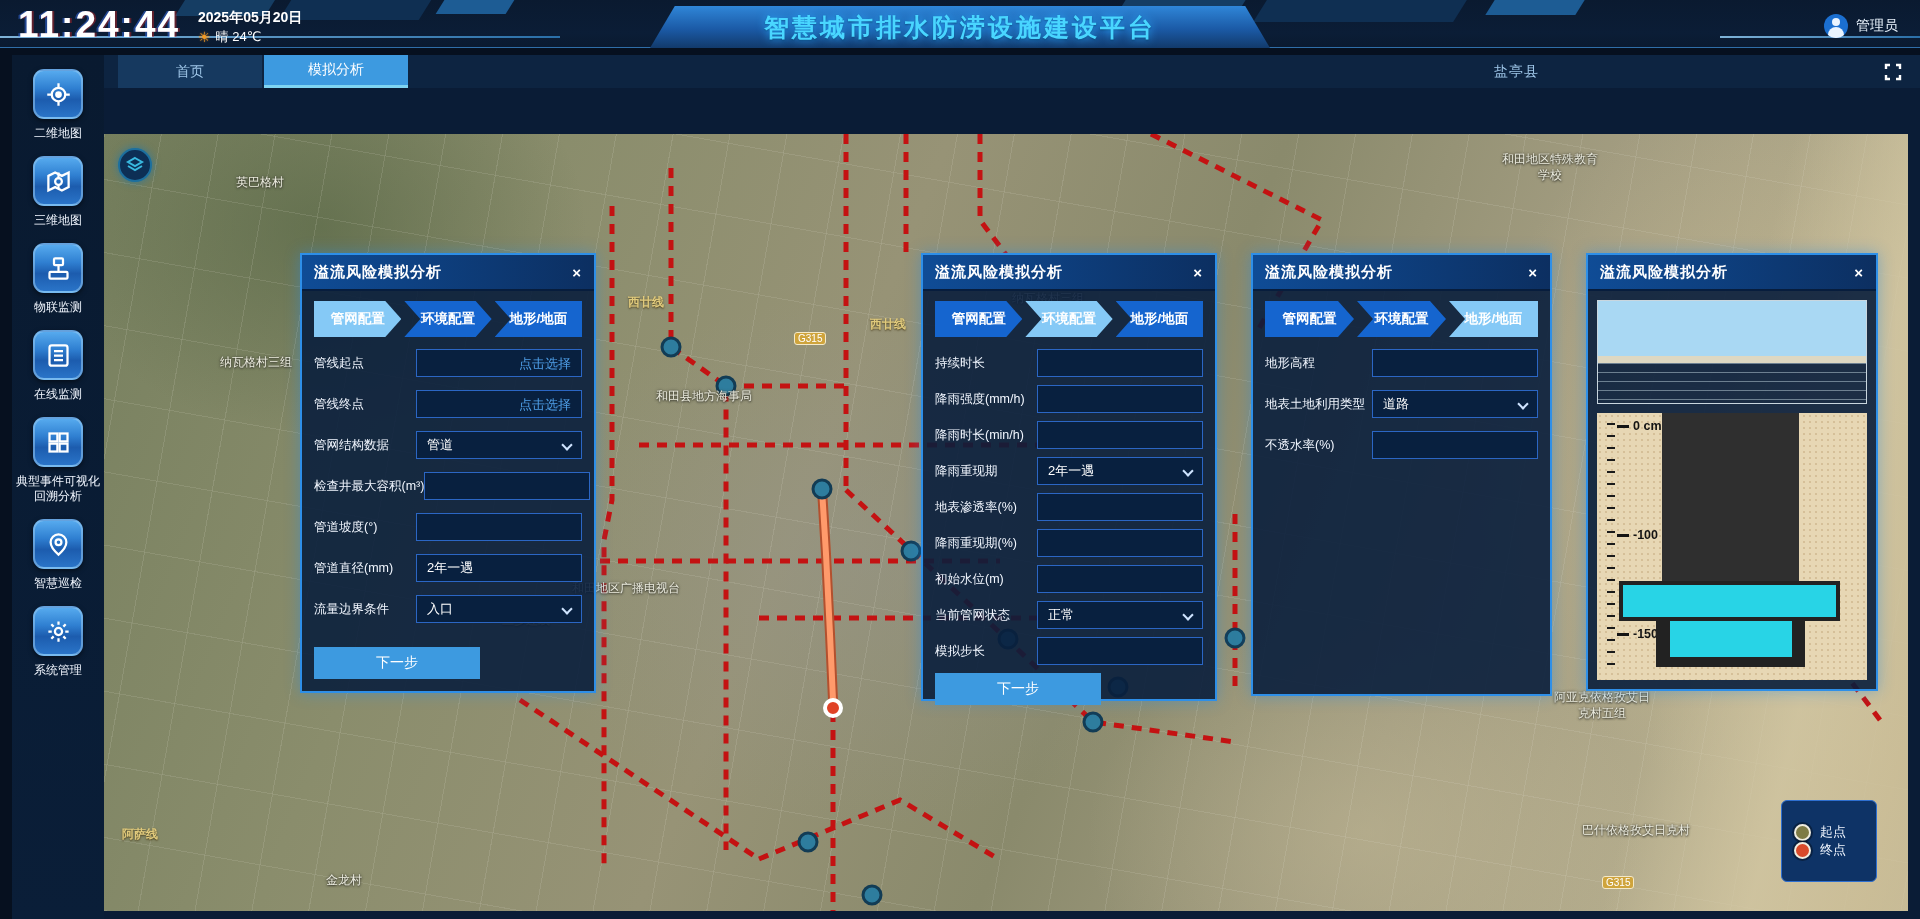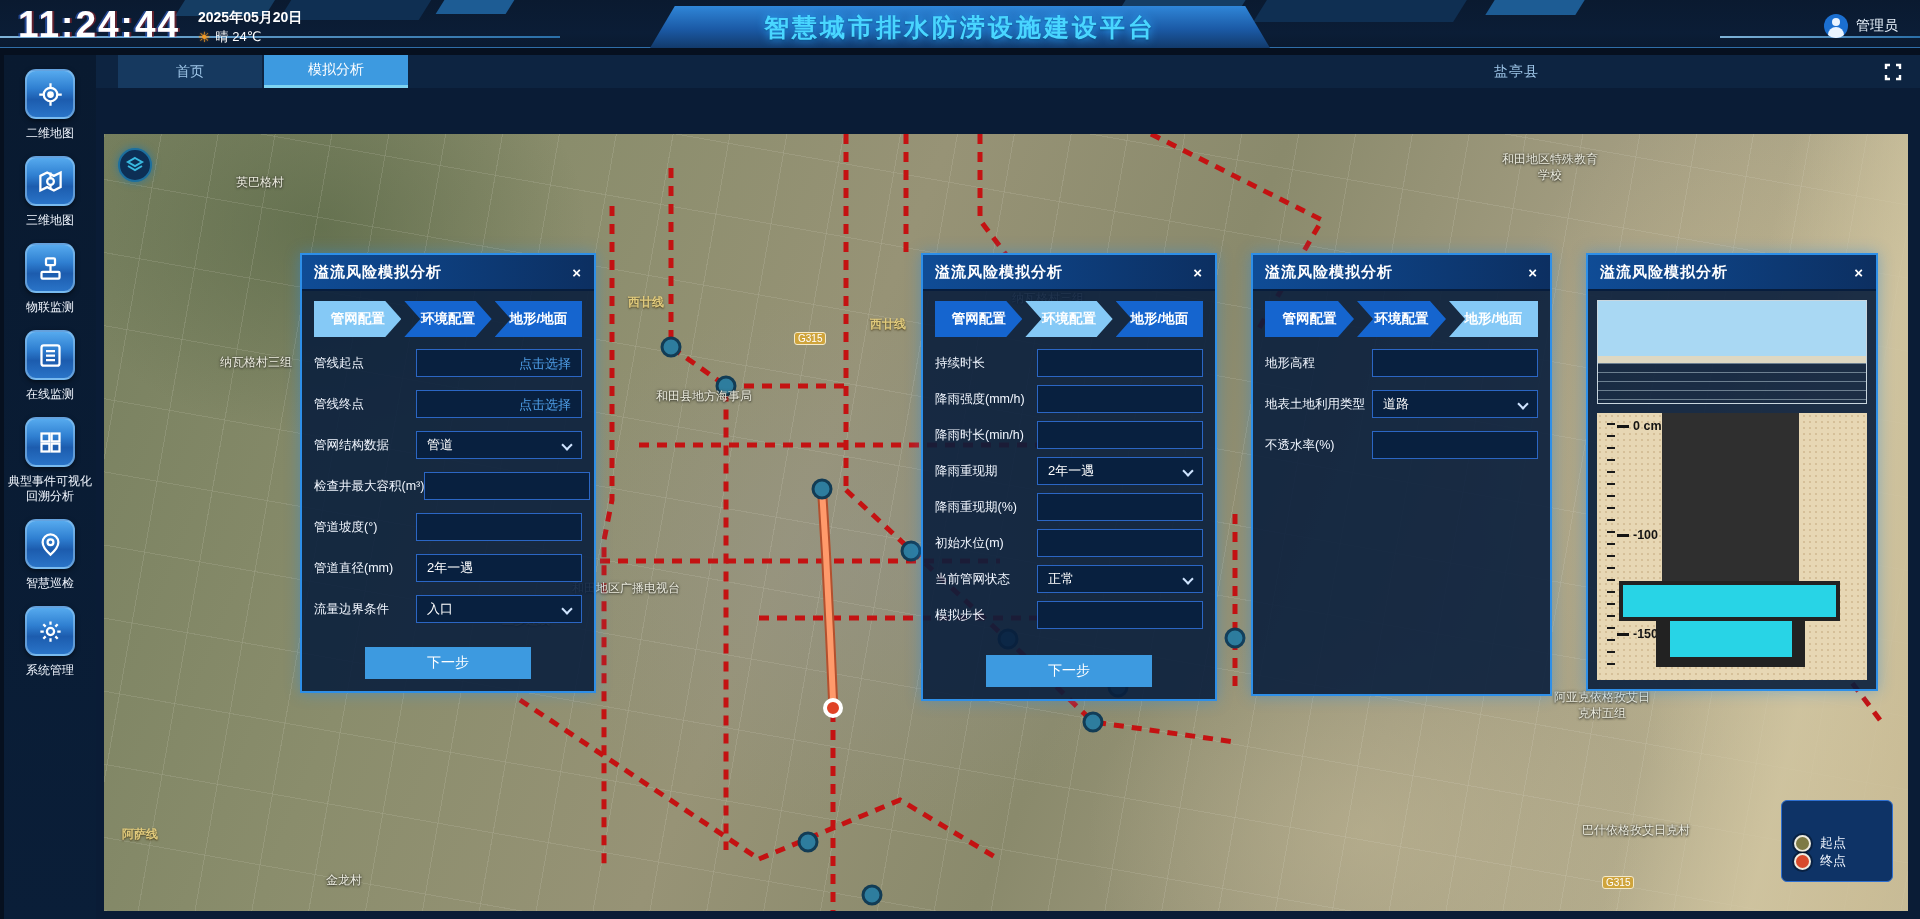--- a/index.html
+++ b/index.html
@@ -32,21 +32,21 @@
     background:linear-gradient(180deg,#2f86d8 0%,#1b5aa6 55%,#123a6b 100%);
     clip-path:polygon(4% 0,96% 0,100% 100%,0 100%); box-shadow:0 0 18px rgba(47,134,216,.6); }
   .banner-title { font-size:25px; font-weight:bold; letter-spacing:3px; color:#49d6ff;
     text-shadow:0 0 10px #2aa9ff, 0 1px 2px #06325f; }
   .user { position:absolute; right:22px; top:14px; display:flex; align-items:center; gap:8px; font-size:14px; color:#e8f2fc; }
   .avatar { width:24px; height:24px; border-radius:50%; background:#1b6fd0; position:relative; overflow:hidden; }
   .avatar::before { content:""; position:absolute; left:8px; top:4px; width:8px; height:8px; border-radius:50%; background:#eaf4ff; }
   .avatar::after { content:""; position:absolute; left:4px; top:13px; width:16px; height:12px; border-radius:8px 8px 0 0; background:#eaf4ff; }
 
   
-  .sidebar { position:absolute; left:4px; top:55px; width:92px; height:864px;
+  .sidebar { position:absolute; left:12px; top:55px; width:92px; height:864px;
     background:linear-gradient(180deg,#091a30,#0a1e38); z-index:40;
     display:flex; flex-direction:column; align-items:center; padding:14px 0 10px; }
   .side-item { display:flex; flex-direction:column; align-items:center; gap:7px;
     margin-bottom:15px; cursor:pointer; width:88px; }
   .tile { width:50px; height:50px; border-radius:11px;
     background:linear-gradient(180deg,#56aaee 0%,#2f7fd1 38%,#1c5cae 62%,#2a74c8 100%);
     border:2px solid rgba(150,200,240,.55); display:flex; align-items:center; justify-content:center;
     box-shadow:0 2px 5px rgba(0,0,0,.5); }
   .tile svg { width:27px; height:27px; stroke:#fff; stroke-width:2; fill:none; }
   .side-label { font-size:12px; line-height:1.25; text-align:center; color:#f2f7ff; }
@@ -115,21 +115,21 @@
   .flabel { font-size:12.5px; color:#f2f7ff; flex:none; }
   .fctrl { width:166px; height:28px; flex:none; }
   input.fld { width:166px; height:28px; background:#08203f; border:1px solid #2b66c4; color:#fff;
     font-size:13px; padding:0 10px; outline:none; font-family:inherit; }
   input.fld::placeholder { color:#4f9fe8; opacity:1; }
   input.ta-right { text-align:right; }
   .select { width:166px; height:28px; background:#08203f; border:1px solid #2b66c4; display:flex;
     align-items:center; padding:0 10px; font-size:13px; cursor:pointer; position:relative; }
   .chev { position:absolute; right:10px; top:9px; width:8px; height:8px; border-right:2px solid #cfe4ff;
     border-bottom:2px solid #cfe4ff; transform:rotate(45deg); }
-  .btn-row { margin-top:auto; display:flex; justify-content:center; }
+  .btn-row { margin-top:auto; display:flex; justify-content:flex-start; }
   .pbtn { width:166px; height:32px; background:#3d9ae0; border:none; color:#fff; font-size:14px;
     cursor:pointer; font-family:inherit; }
 
   
   .dlg1 { left:300px; top:253px; width:296px; height:440px; }
   .dlg2 { left:921px; top:253px; width:296px; height:448px; }
   .dlg3 { left:1251px; top:253px; width:301px; height:443px; }
   .dlg4 { left:1586px; top:253px; width:292px; height:438px; }
 
   
@@ -147,23 +147,23 @@
   .dmark { position:absolute; left:20px; font-size:12.5px; color:#141414; font-weight:bold; }
   .dmark::before { content:""; display:inline-block; width:12px; height:2.5px; background:#141414;
     vertical-align:middle; margin-right:4px; }
   .dm0 { top:6px; } .dm100 { top:43%; } .dm150 { top:80%; }
   .shaft { position:absolute; left:24%; top:0; width:51%; height:66%; background:#2f2f2f; }
   .pipebar { position:absolute; left:8%; top:63%; width:82%; height:15%; background:#28d4e6; border:4px solid #222; }
   .chamber { position:absolute; left:22%; top:74%; width:55%; height:21%; background:#222; }
   .chamber-in { position:absolute; left:9%; top:0; width:82%; height:82%; background:#28d4e6; }
 
   
-  .legend { position:absolute; left:1781px; top:800px; width:112px; height:82px; z-index:22;
+  .legend { position:absolute; left:1781px; top:800px; width:96px; height:82px; z-index:22;
     background:#0e3366; border:1px solid #2e6fd0; border-radius:6px; padding:11px 12px;
-    display:flex; flex-direction:column; justify-content:flex-end; }
+    display:flex; flex-direction:column; justify-content:center; }
   .leg-row { display:flex; align-items:center; gap:9px; }
   .leg-dot { width:17px; height:17px; border-radius:50%; border:2px solid #efece0;
     box-shadow:0 0 0 2px rgba(0,0,0,.35); }
   .leg-start { background:#7d7a45; }
   .leg-end { background:#d84a2b; }
   .leg-label { font-size:13px; color:#f2f7ff; }
 </style>
 </head>
 <body>
 
@@ -421,20 +421,24 @@
       <input class="fld" style="">
     </div>
     <div class="frow">
       <span class="flabel">降雨重现期</span>
       <div class="select fctrl">
         <span>2年一遇</span>
         <i class="chev"></i>
       </div>
     </div>
     <div class="frow">
+      <span class="flabel">地表渗透率(%)</span>
+      <input class="fld" style="">
+    </div>
+    <div class="frow">
       <span class="flabel">降雨重现期(%)</span>
       <input class="fld" style="">
     </div>
     <div class="frow">
       <span class="flabel">初始水位(m)</span>
       <input class="fld" style="">
     </div>
     <div class="frow">
       <span class="flabel">当前管网状态</span>
       <div class="select fctrl">

